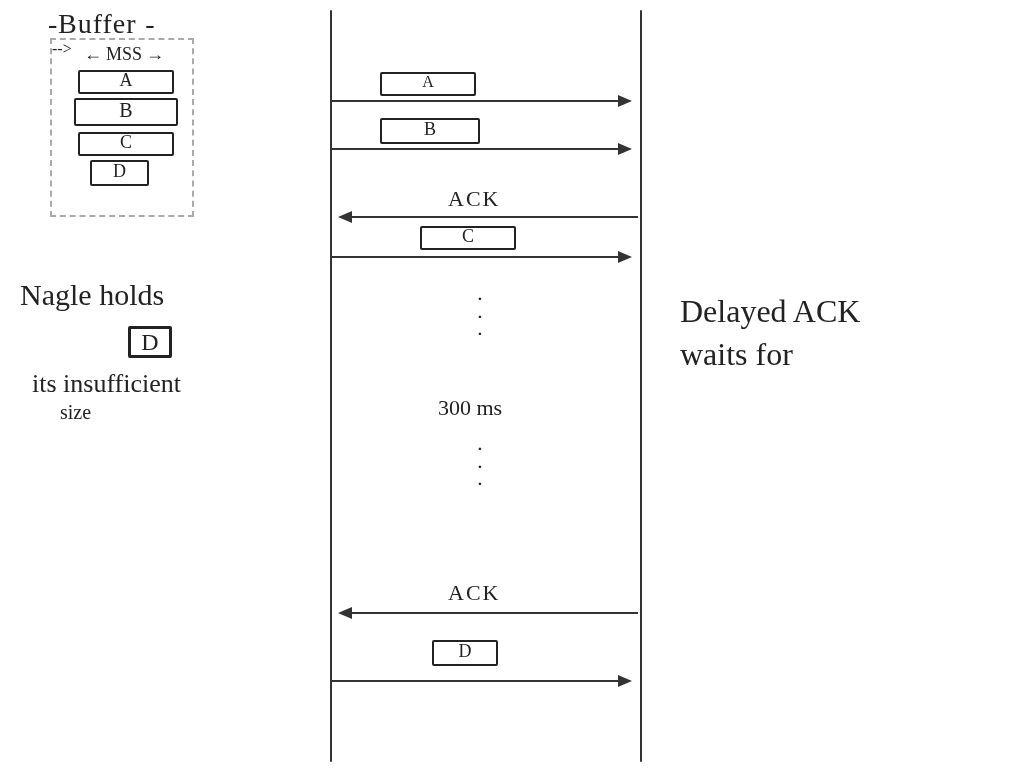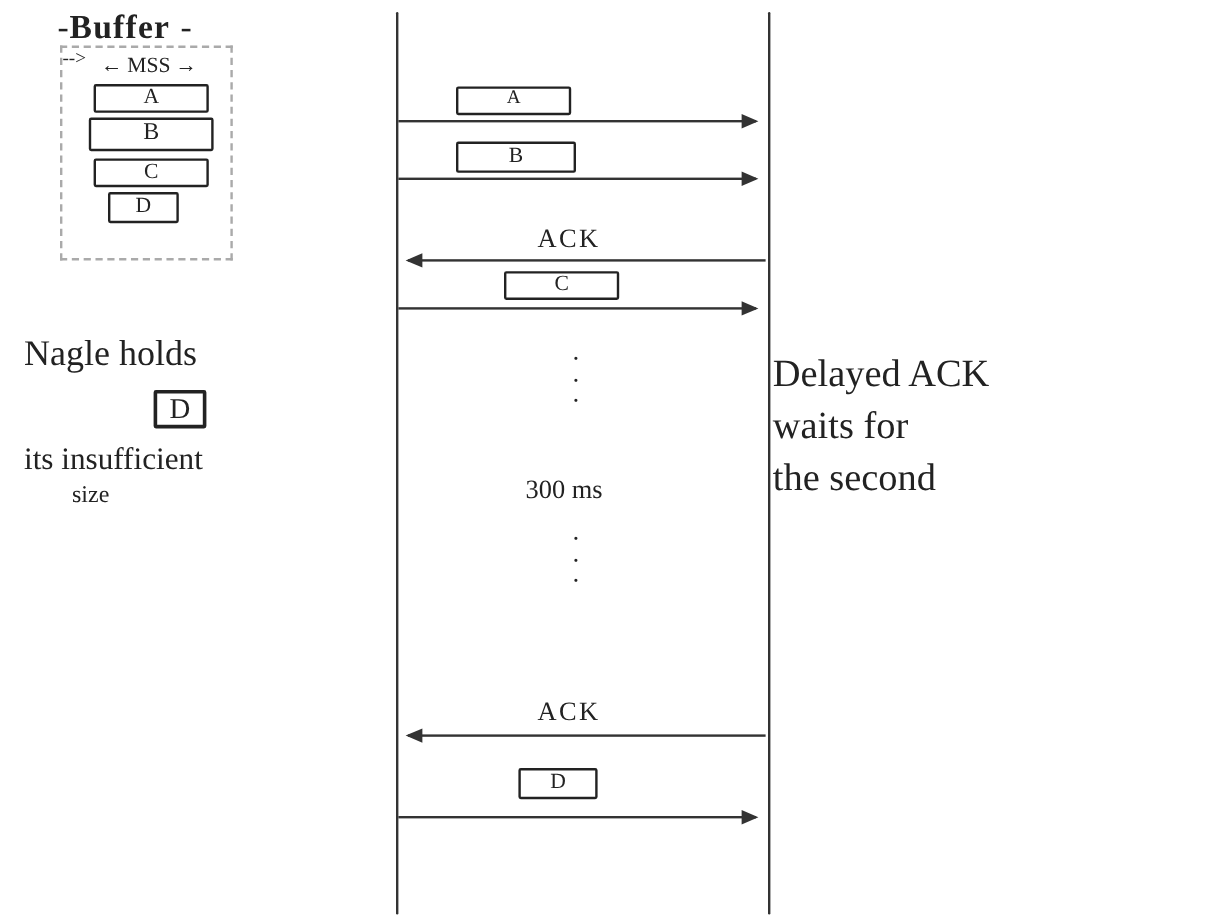--- a/index.html
+++ b/index.html
@@ -15,21 +15,21 @@
   .abs { position: absolute; }
 
   
   .buffer-box {
     border: 2px dashed #aaa;
     width: 140px;
     height: 175px;
   }
   .buffer-title {
     font-size: 28px;
-    font-weight: bold;
+    font-weight: normal;
     letter-spacing: 1px;
   }
   .mss-label {
     font-size: 18px;
     text-align: right;
   }
   .mss-lr { font-size: 18px; display:inline-block; }
 
   
   .pkt {
@@ -149,21 +149,20 @@
 <div class="abs harrow left" style="left:340px; top:612px; width:298px;"></div>
 
 <div class="abs harrow right" style="left:332px; top:680px; width:298px;"></div>
 <div class="abs pkt med" style="left:432px; top:640px; width:62px;">D</div>
 
 <div class="abs note-left" style="left:20px; top:276px;">
   <div>Nagle holds</div>
   <div style="text-align:center; margin:6px 0 10px 0;">
     <span class="hold-box">D</span>
   </div>
-  <div style="font-size:26px;">its insufficient</div>
+  <div style="font-size:26px;margin-left:12px;">its insufficient</div>
   <div style="font-size:20px; padding-left:40px;">size</div>
 </div>
 
-<div class="abs note-right" style="left:644px; top:290px;">
+<div class="abs note-right" style="left:680px; top:290px;">
   <div>Delayed ACK</div>
   <div>waits for</div>
-  <div>the second</div>
 </div>
 
 </body></html>

